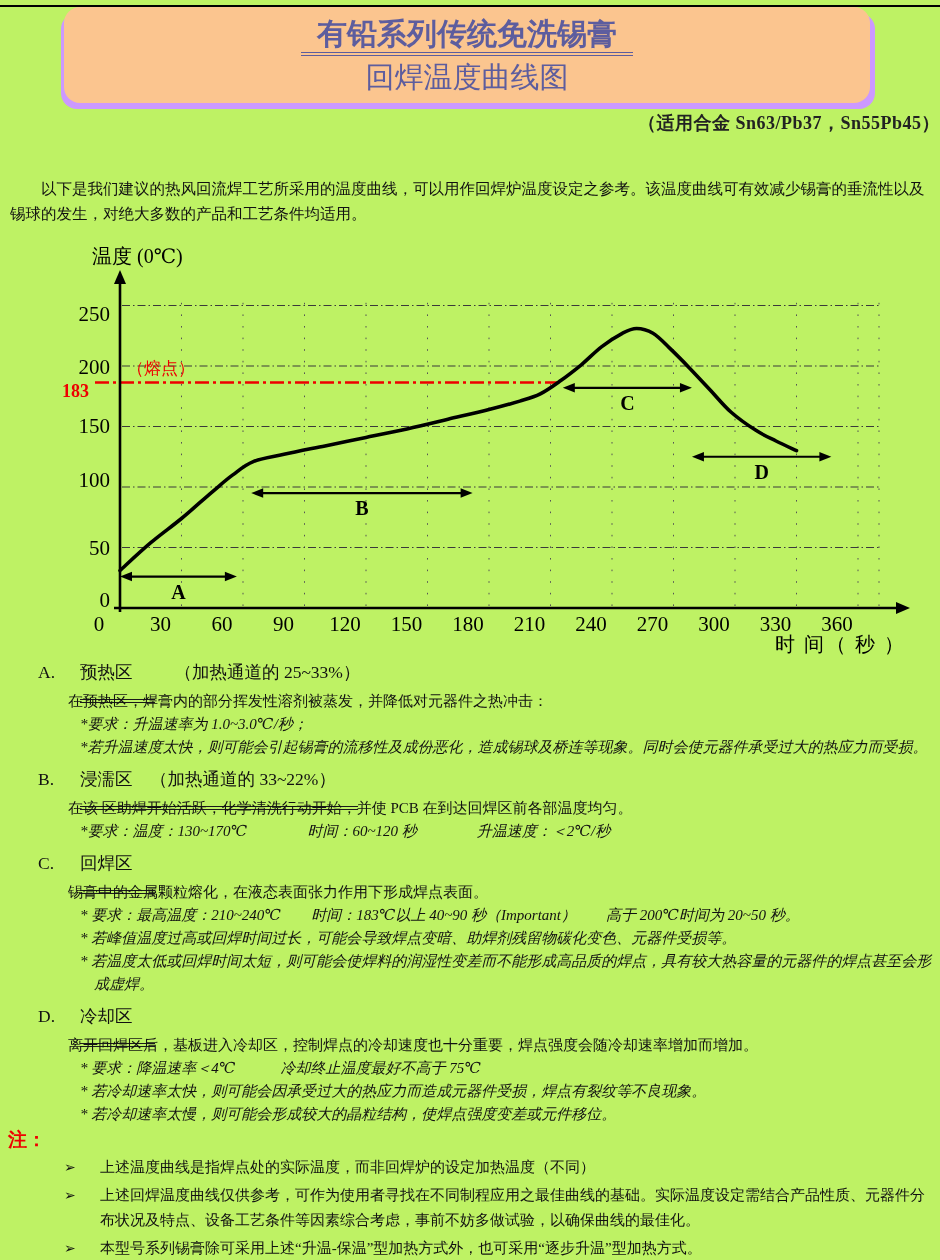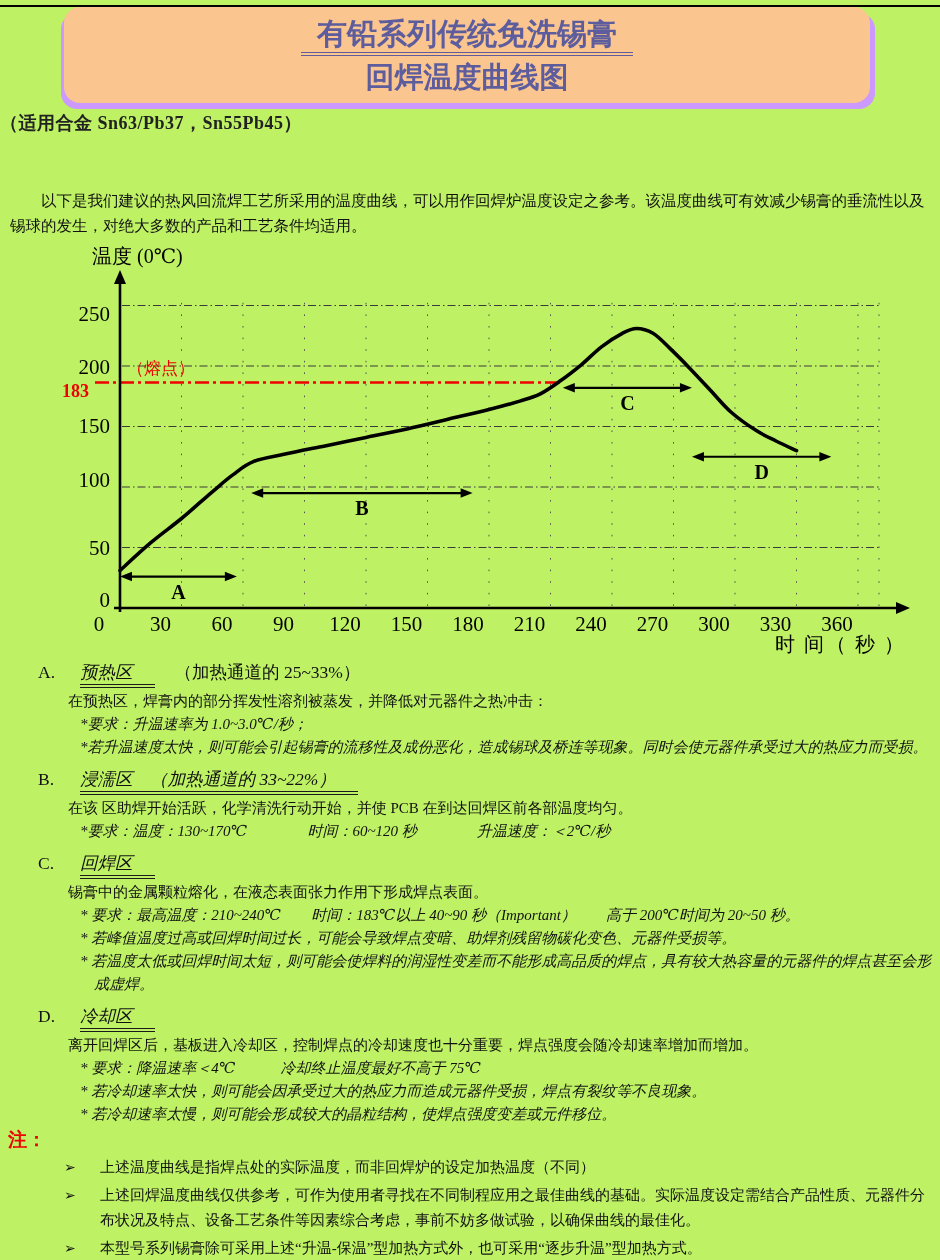--- a/index.html
+++ b/index.html
@@ -10,37 +10,37 @@
   .top-rule{position:absolute;top:5px;left:0;width:940px;height:2px;background:#000;}
   .title-box{
     position:absolute;left:64px;top:7px;width:806px;height:96px;
     background:#fbc58f;border-radius:16px;
     box-shadow:5px 6px 0 #cc99ff,-3px 6px 0 #cc99ff;
     text-align:center;color:#5d5d9e;z-index:2;
   }
   .title-line1{margin-top:7px;font-size:30px;font-weight:600;line-height:40px;}
   .title-line1 .u-dbl{border-bottom:4px double #5d5d9e;padding:0 16px 2px;}
   .title-line1 b{font-weight:900;}
-  .title-line2{font-size:29px;font-weight:700;line-height:40px;margin-top:3px;}
-  .subtitle{position:absolute;top:111px;left:0;width:100%;text-align:left;
+  .title-line2{font-size:29px;font-weight:400;line-height:40px;margin-top:3px;}
+  .subtitle{position:absolute;top:111px;left:0;width:100%;text-align:right;
     font-size:18px;font-weight:600;color:#222;letter-spacing:.5px;}
-  .intro{position:absolute;top:188px;left:10px;right:6px;font-size:15.5px;
+  .intro{position:absolute;top:176px;left:10px;right:6px;font-size:15.5px;
     line-height:25px;text-indent:31px;color:#111;}
   #chart-svg{position:absolute;left:0;top:240px;width:940px;height:420px;}
   #chart-svg text{fill:#000;font-family:"Liberation Serif","DejaVu Serif",serif;}
   #chart-svg .tick{font-size:21px;}
   #chart-svg .axis-label{font-size:20px;}
   #chart-svg .zone-label{font-size:20px;font-weight:bold;}
   #chart-svg .melt{fill:#ee0000;font-size:17px;}
   #chart-svg .melt.bold{font-size:18px;font-weight:bold;}
   #sections{position:absolute;top:659px;left:0;right:0;}
   .sec{margin-bottom:7px;}
   .sec-head{font-size:17.5px;line-height:26px;margin:0 0 5px 38px;color:#111;}
   .sec-letter{display:inline-block;width:42px;}
-  .sec-title{border-bottom:4px double #1a1a1a;padding:0 22px 2px 0;font-style:italic;}
+  .sec-title{border-bottom:4px double #1a1a1a;padding:0 22px 17px 0;}
   .sec-suffix{margin-left:20px;}
   .sec-line{font-size:15px;line-height:23px;margin-left:68px;}
   .sec-line.star{margin-left:80px;padding-left:14px;text-indent:-14px;font-style:italic;}
   #notes{position:absolute;top:1128px;left:0;right:0;}
   .notes-label{font-size:19px;font-weight:bold;color:#ee0000;margin-left:8px;line-height:24px;}
   .note-item{display:flex;margin:3px 8px 3px 64px;font-size:15px;line-height:25px;}
   .note-bullet{flex:0 0 36px;font-size:14px;color:#111;}
   .note-text{flex:1;}
 </style>
 </head>

